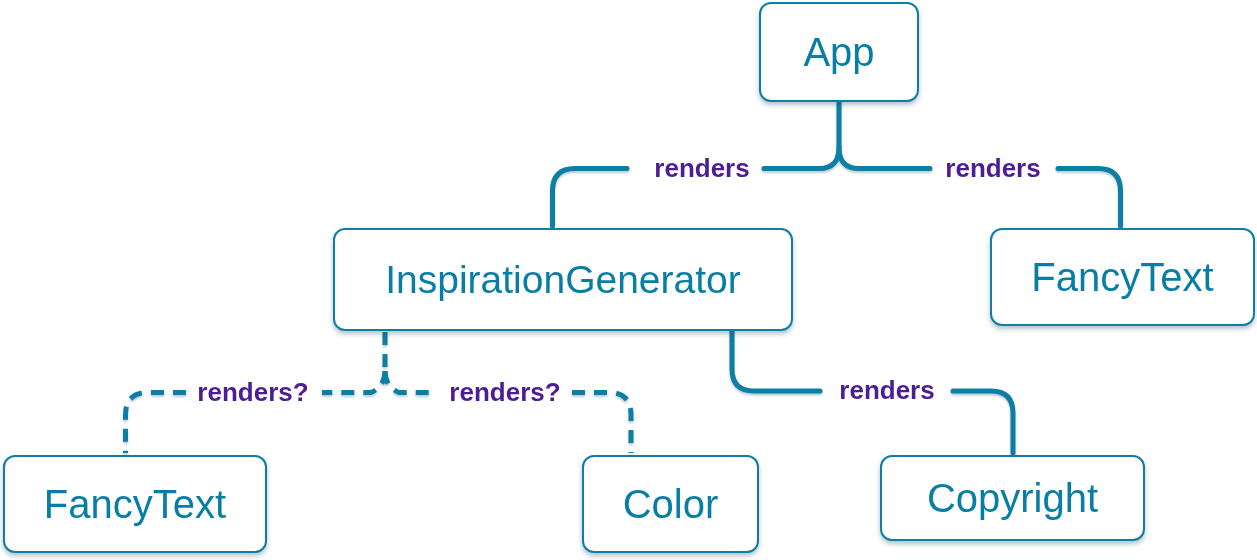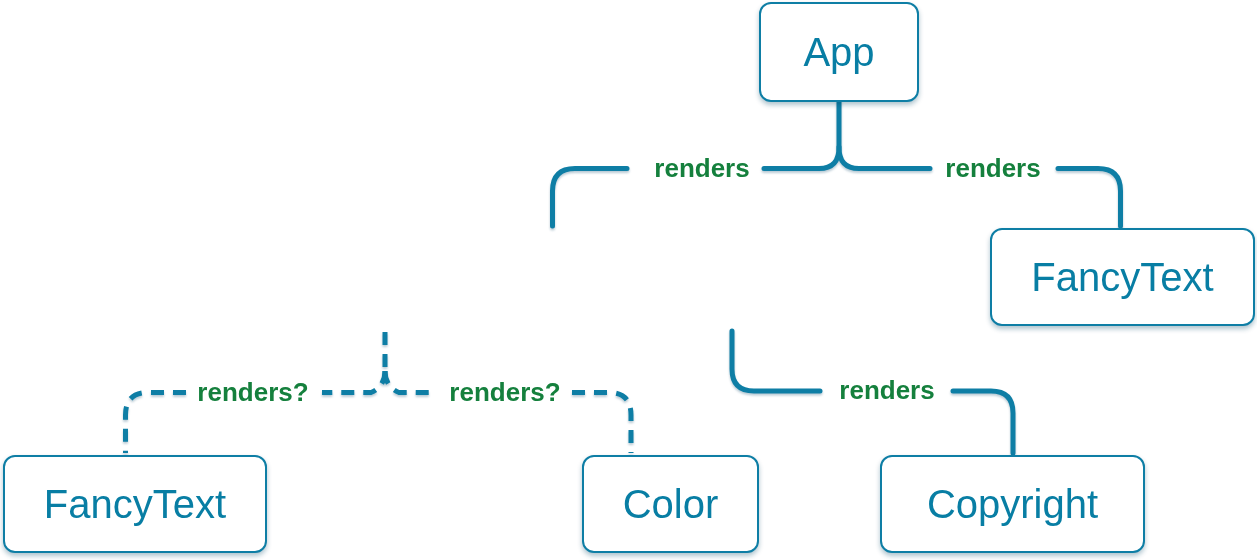--- a/index.html
+++ b/index.html
@@ -45,25 +45,25 @@
     font-size: 40px;
     font-weight: 500;
     white-space: nowrap;
     z-index: 2;
   }
   .node-app        { left: 759px;  top: 2px;   width: 160px; height: 100px; }
   .node-ig         { left: 333px;  top: 228px; width: 460px; height: 103px; font-size: 39px; }
   .node-ft-top     { left: 990px;  top: 228px; width: 265px; height: 98px; }
   .node-ft-bottom  { left: 3px;    top: 455px; width: 264px; height: 98px; }
   .node-color      { left: 540px;  top: 455px; width: 177px; height: 98px; margin-left: 42px; }
-  .node-copyright  { left: 880px;  top: 455px; width: 265px; height: 98px; }
+  .node-copyright  { left: 880px;  top: 455px; width: 265px; height: 86px; }
   .edge-label {
     position: absolute;
     transform: translate(-50%, -52%);
-    color: #15803d;
+    color: #4c1d95;
     font-size: 26px;
     font-weight: 700;
     white-space: nowrap;
     z-index: 3;
   }
   .label-e1 { left: 702px;  top: 169px; }
   .label-e2 { left: 993px;  top: 169px; }
   .label-e3 { left: 253px;  top: 393px; }
   .label-e4 { left: 505px;  top: 393px; }
   .label-e5 { left: 887px;  top: 391px; }
@@ -92,20 +92,23 @@
     <path class="dashed" d="M 186 392.5 L 148 392.5 Q 125.5 392.5 125.5 415 L 125.5 453"></path>
 
     <path class="dashed" d="M 385 371 C 385 381 390 389 399 392.5 L 437 392.5"></path>
     <path class="dashed" d="M 572 392.5 L 609 392.5 Q 631 392.5 631 415 L 631 453"></path>
   </svg>
 
   <div class="node node-app">
     <span>App</span>
   </div>
 
+  <div class="node node-ig">
+    <span>InspirationGenerator</span>
+  </div>
 
   <div class="node node-ft-top">
     <span>FancyText</span>
   </div>
 
   <div class="node node-ft-bottom">
     <span>FancyText</span>
   </div>
 
   <div class="node node-color">

